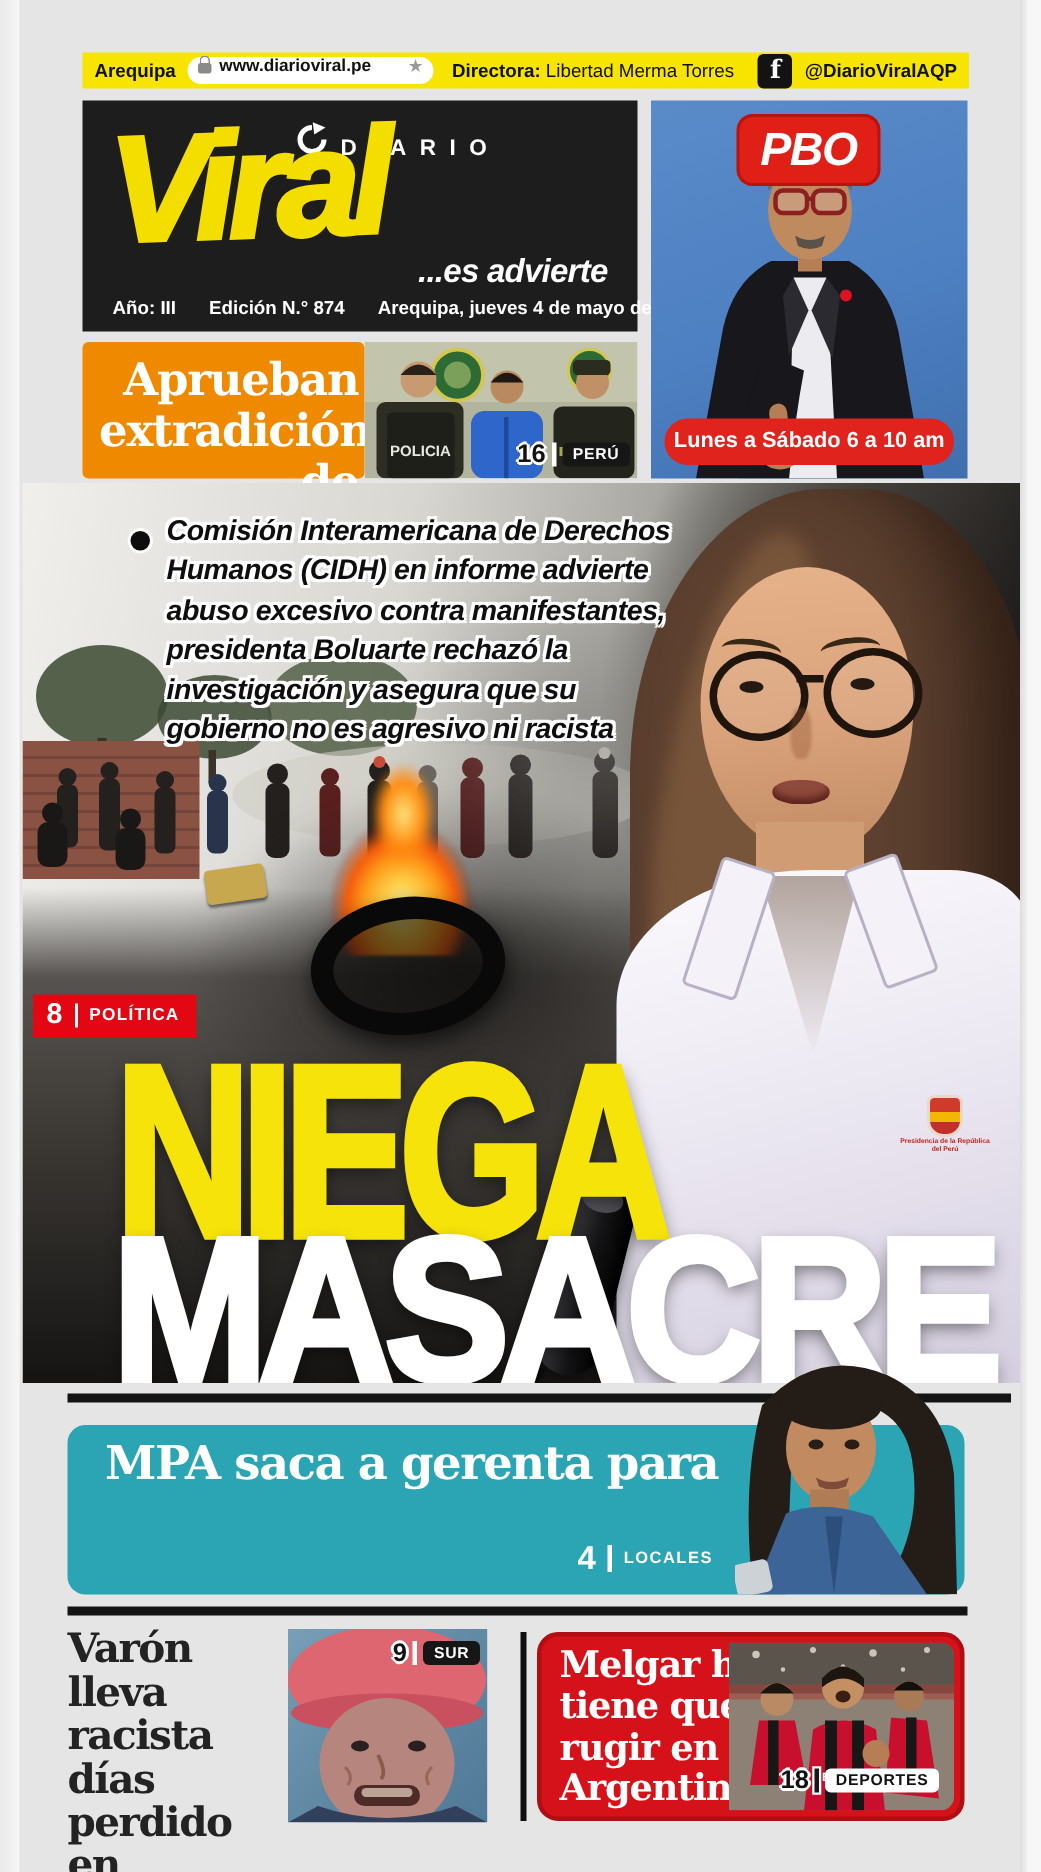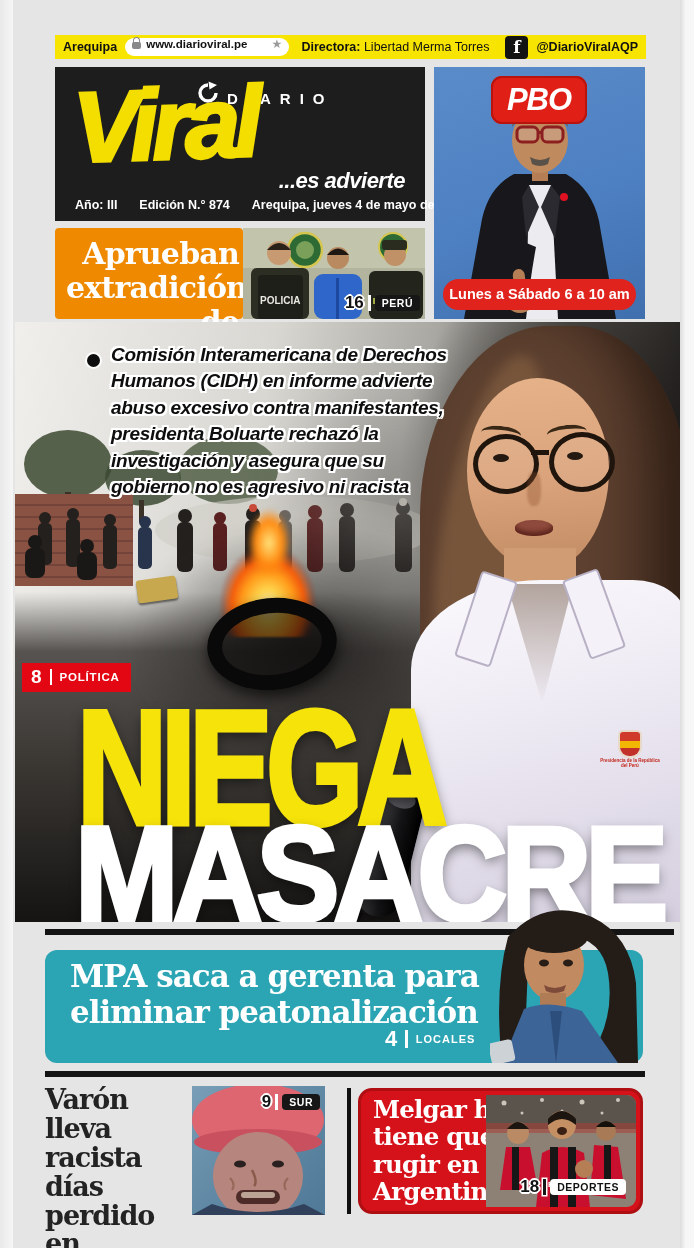--- a/index.html
+++ b/index.html
@@ -370,21 +370,20 @@
     </span>
 
     <div class="hl-top">NIEGA</div>
     <div class="hl-bottom">MASACRE</div>
   </div>
 
   <div class="abs bar1"></div>
   <div class="abs tealbox">
     <div class="serifhead">
       <div>MPA saca a gerenta para</div>
-      <div>eliminar peatonalización</div>
     </div>
     <span class="tealtag">
       <span class="num">4</span>
       <span class="bar"></span>
       <span class="lbl">LOCALES</span>
     </span>
   </div>
   <div class="abs womanphoto">
     <svg width="155" height="160" viewBox="0 0 155 160">
       <path d="M18 34 Q55 -6 102 14 Q140 32 146 80 L148 160 L96 160 Q126 118 118 70 Q112 36 78 32 Q46 30 38 62 L34 160 L12 160 Q4 84 18 34 Z" fill="#241c17"></path>

